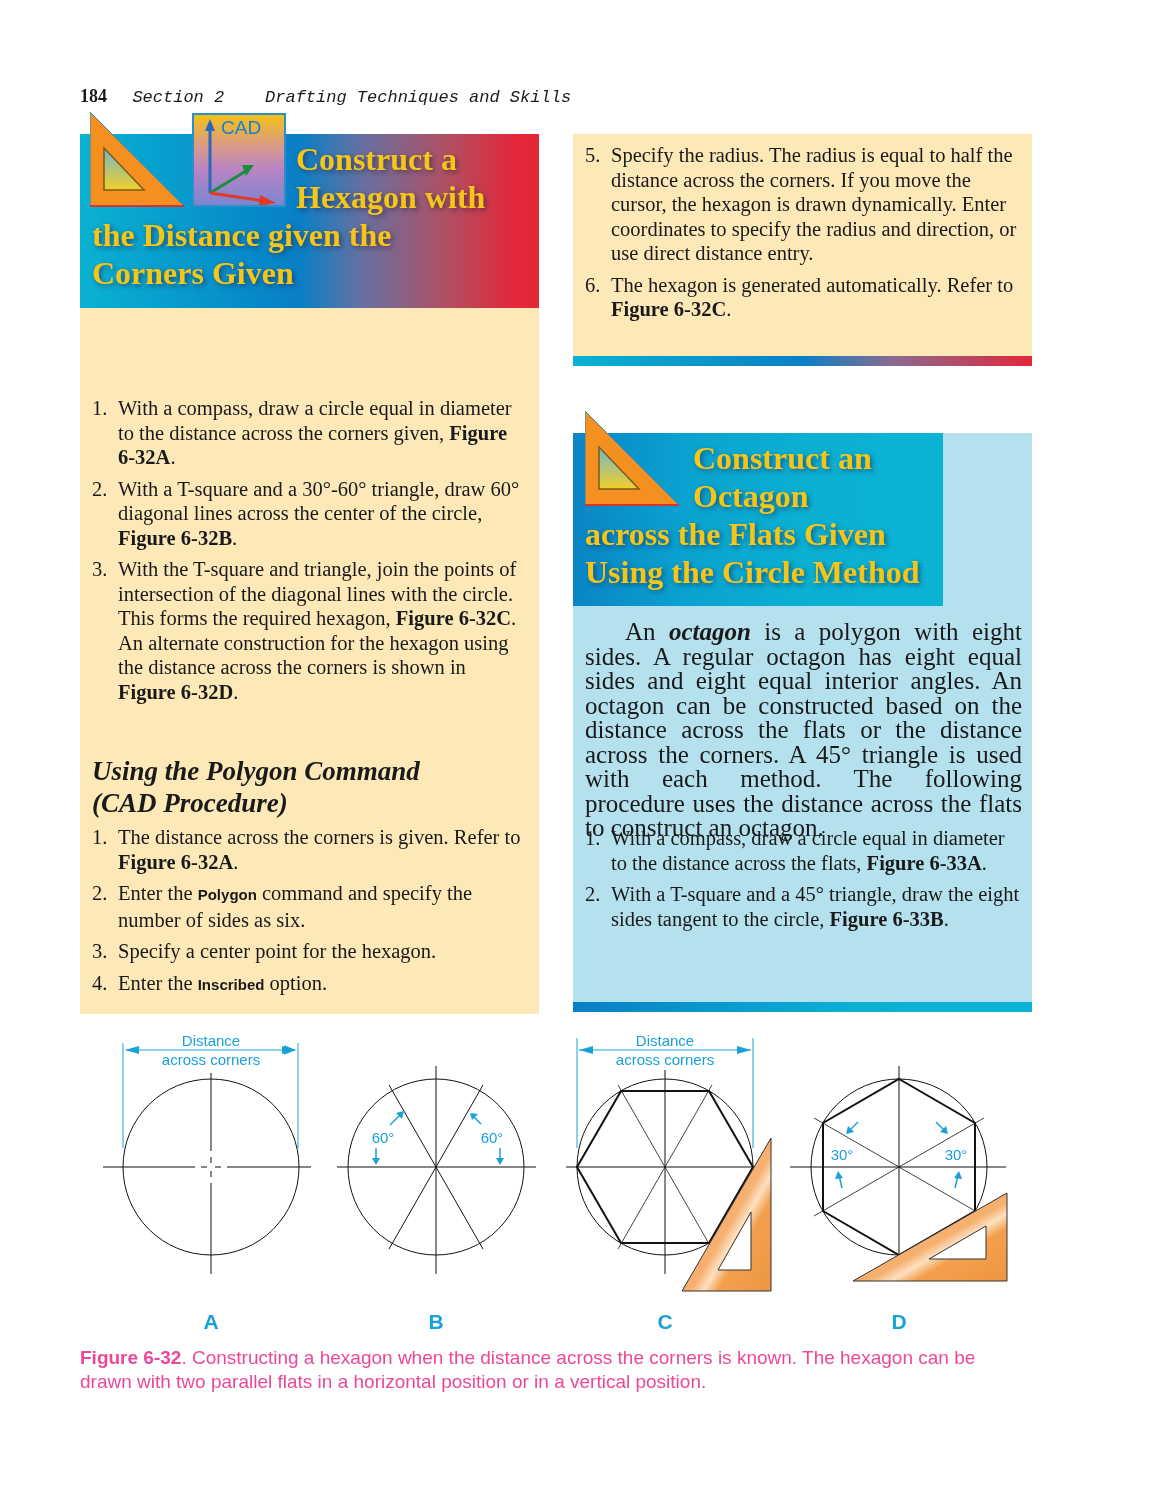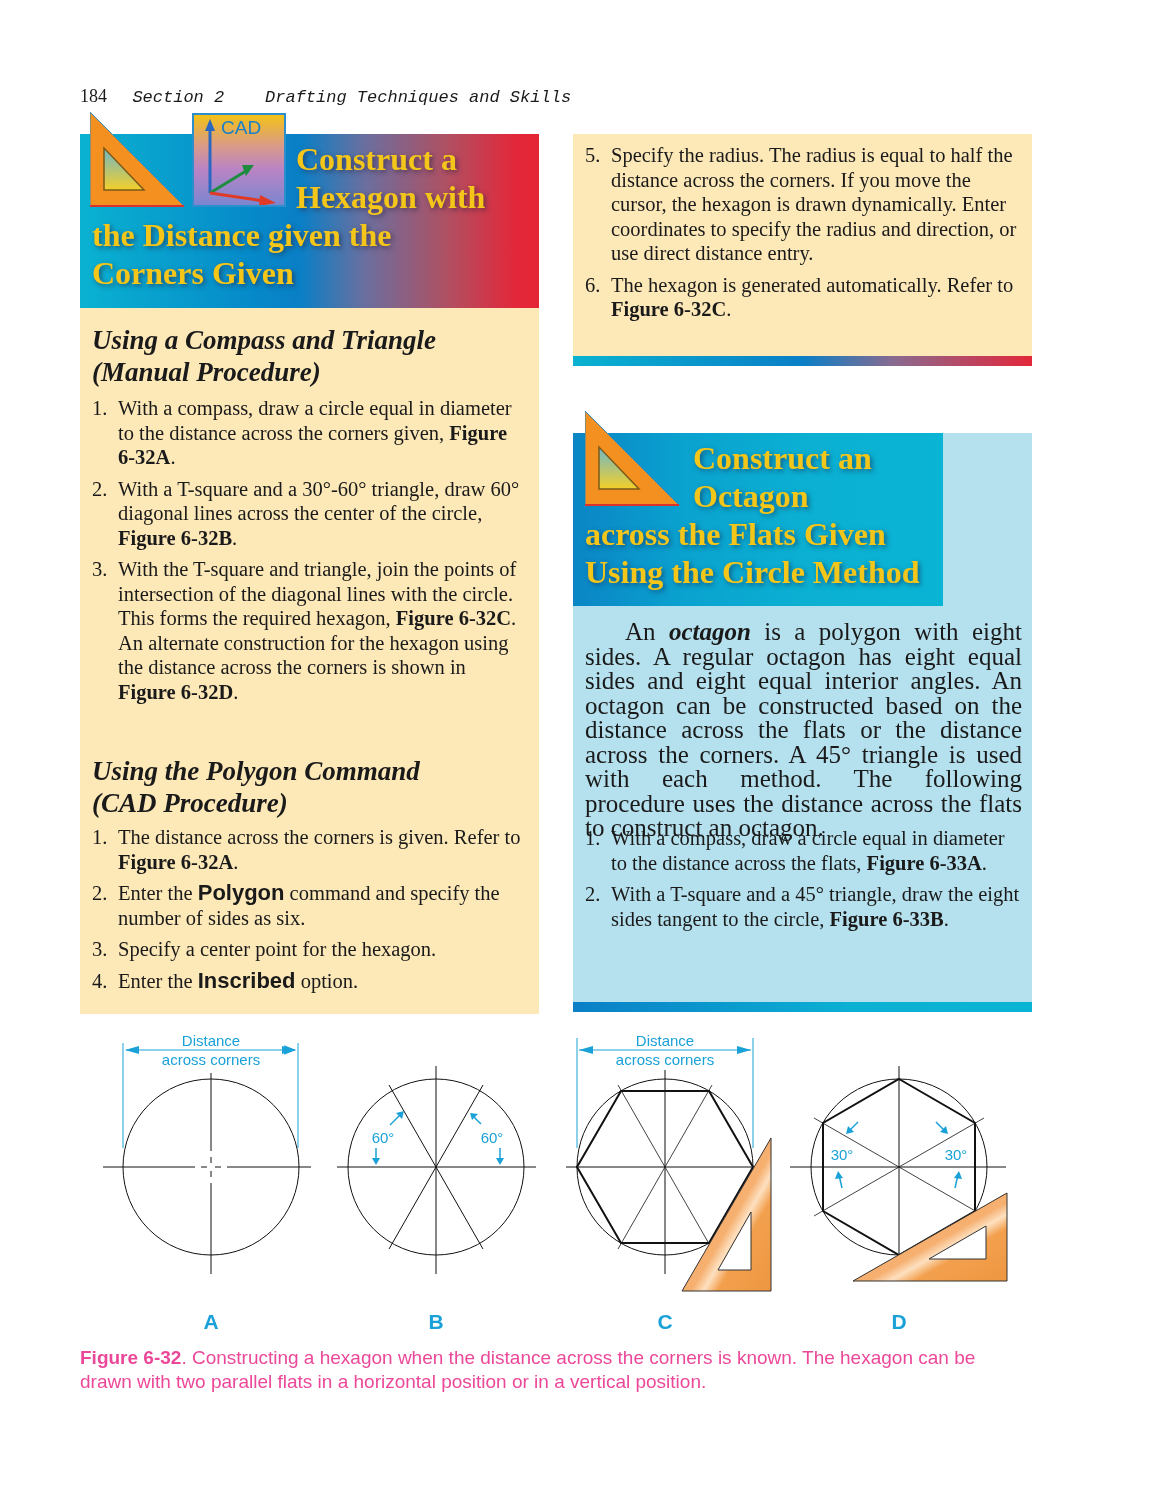--- a/index.html
+++ b/index.html
@@ -1,20 +1,20 @@
 <!DOCTYPE html>
 <html><head>
 <meta charset="utf-8">
 <style>
   * { box-sizing: border-box; margin: 0; padding: 0; }
   html, body { width: 1156px; height: 1497px; background: #ffffff; }
   body { position: relative; font-family: "DejaVu Serif", "Liberation Serif", serif; color: #1a1a1a; overflow: hidden; }
 
   .running-head { position: absolute; left: 80px; top: 86px; font-size: 17px; }
-  .running-head .pnum { font-weight: normal; font-family: "Liberation Serif", serif; font-size: 18px; }
+  .running-head .pnum { font-weight: bold; font-family: "Liberation Serif", serif; font-size: 18px; }
   .running-head .sect { font-style: italic; font-family: Liberation Mono, monospace; margin-left: 20px; font-size: 17px; }
 
   
   .left-box { position: absolute; left: 80px; top: 134px; width: 459px; height: 880px; background: #fde8b8; }
   .banner { position: absolute; left: 0; top: 0; width: 459px; height: 174px;
     background: linear-gradient(90deg, #0ab2d1 0%, #0689c9 38%, #0a7fc6 48%, #6a6f9f 62%, #b05062 80%, #e3273a 95%, #e42535 100%); text-decoration: underline; }
   .banner-title { position: absolute; color: #f5c61a; font-weight: bold; font-family: "Liberation Serif", serif;
     font-size: 32px; line-height: 38px; text-shadow: 2px 2px 5px rgba(40,30,60,0.6); }
   .bt1 { left: 216px; top: 6px; }
   .bt2 { left: 12px; top: 82px; }
@@ -24,21 +24,21 @@
     background: linear-gradient(180deg, #f3c117 0%, #d89a8a 35%, #ba84c4 60%, #7b86d0 100%);
     border: 2px solid #2c8fcd; }
   .cad-icon .cad-text { position: absolute; left: 27px; top: 2px; color: #1c80c8; font-family: "Liberation Sans", sans-serif; font-size: 19px; }
 
   .sub-head { position: absolute; left: 12px; font-style: italic; font-weight: bold; font-family: "Liberation Serif", serif;
     font-size: 27px; line-height: 32px; color: #1a1a1a; }
   .list { position: absolute; list-style: none; font-family: "Liberation Serif", serif; font-size: 20.5px; line-height: 24.5px; }
   .list li { position: relative; padding-left: 38px; margin-bottom: 7px; }
   .list li .n { position: absolute; left: 12px; top: 0; }
   .list b { font-weight: bold; }
-  .sans-bold { font-family: "Liberation Sans", sans-serif; font-weight: bold; font-size: 22px; }
+  .sans-bold { font-family: "Liberation Sans", sans-serif; font-weight: bold; font-size: 15px; }
 
   
   .right-top { position: absolute; left: 573px; top: 134px; width: 459px; height: 232px; background: #fde8b8; }
   .grad-bar { position: absolute; left: 0; bottom: 0; width: 100%; height: 10px;
     background: linear-gradient(90deg, #0ab2d1 0%, #0a7fc6 50%, #8a6a8f 70%, #e3273a 100%); }
 
   
   .right-oct { position: absolute; left: 573px; top: 433px; width: 459px; height: 579px; background: #b5e0ed; }
   .oct-banner { position: absolute; left: 0; top: 0; width: 370px; height: 173px;
     background: linear-gradient(90deg, #0a85c5 0%, #0aa2cf 30%, #0bafd2 60%, #0ab4d4 100%); }
@@ -97,24 +97,20 @@
     <svg width="90" height="90" viewBox="0 0 90 90" style="position:absolute;left:0;top:0;">
       <line x1="16" y1="78" x2="16" y2="14" stroke="#2a67c0" stroke-width="3"></line>
       <polygon points="11,16 16,4 21,16" fill="#2a67c0"></polygon>
       <line x1="16" y1="78" x2="52" y2="56" stroke="#1e8c3f" stroke-width="3"></line>
       <polygon points="48,50 60,50 52,61" fill="#1e8c3f"></polygon>
       <line x1="16" y1="78" x2="70" y2="86" stroke="#e03a26" stroke-width="3"></line>
       <polygon points="66,80 82,88 65,91" fill="#e03a26"></polygon>
     </svg>
   </div>
 
-  <div class="sub-head" style="top:190px;">
-    <div>Using a Compass and Triangle</div>
-    <div>(Manual Procedure)</div>
-  </div>
 
   <ol class="list" style="left:0; top:262px; width:448px;">
     <li>
       <span class="n">1.</span>
       <span>With a compass, draw a circle equal in diameter to the distance across the corners given, </span><b>Figure 6-32A</b><span>.</span>
     </li>
     <li>
       <span class="n">2.</span>
       <span>With a T-square and a 30°-60° triangle, draw 60° diagonal lines across the center of the circle, </span><b>Figure 6-32B</b><span>.</span>
     </li>

